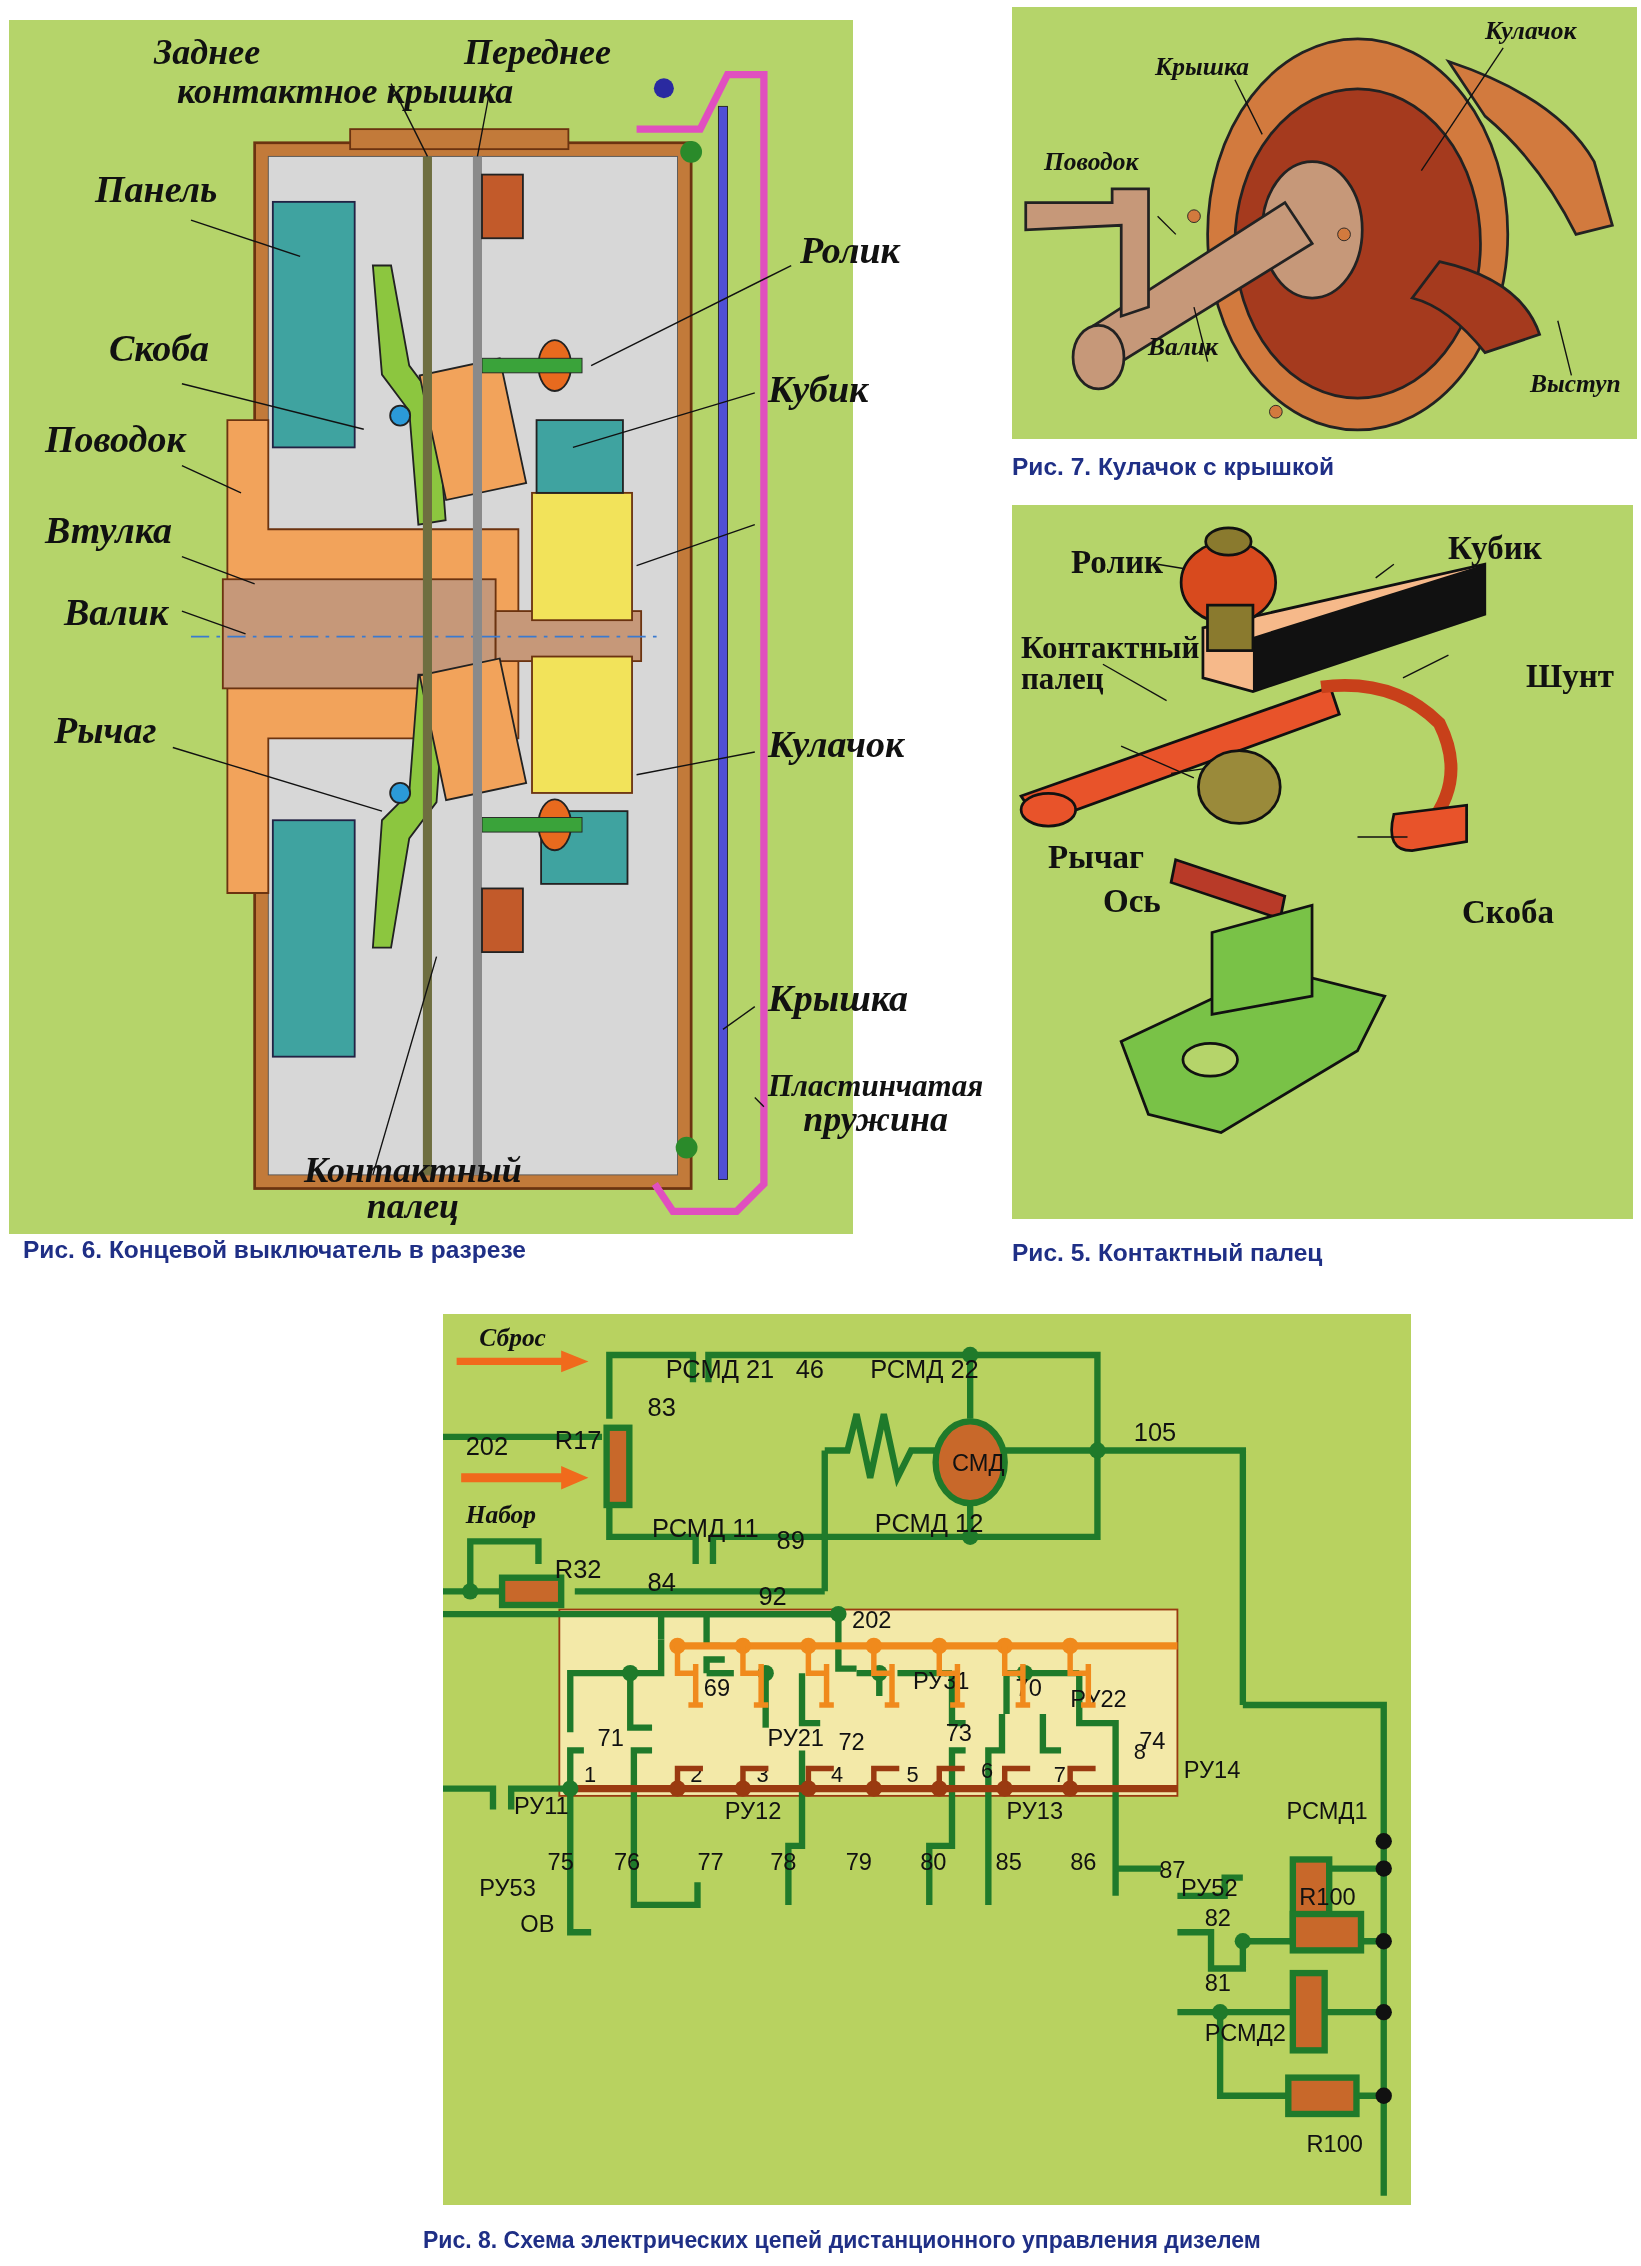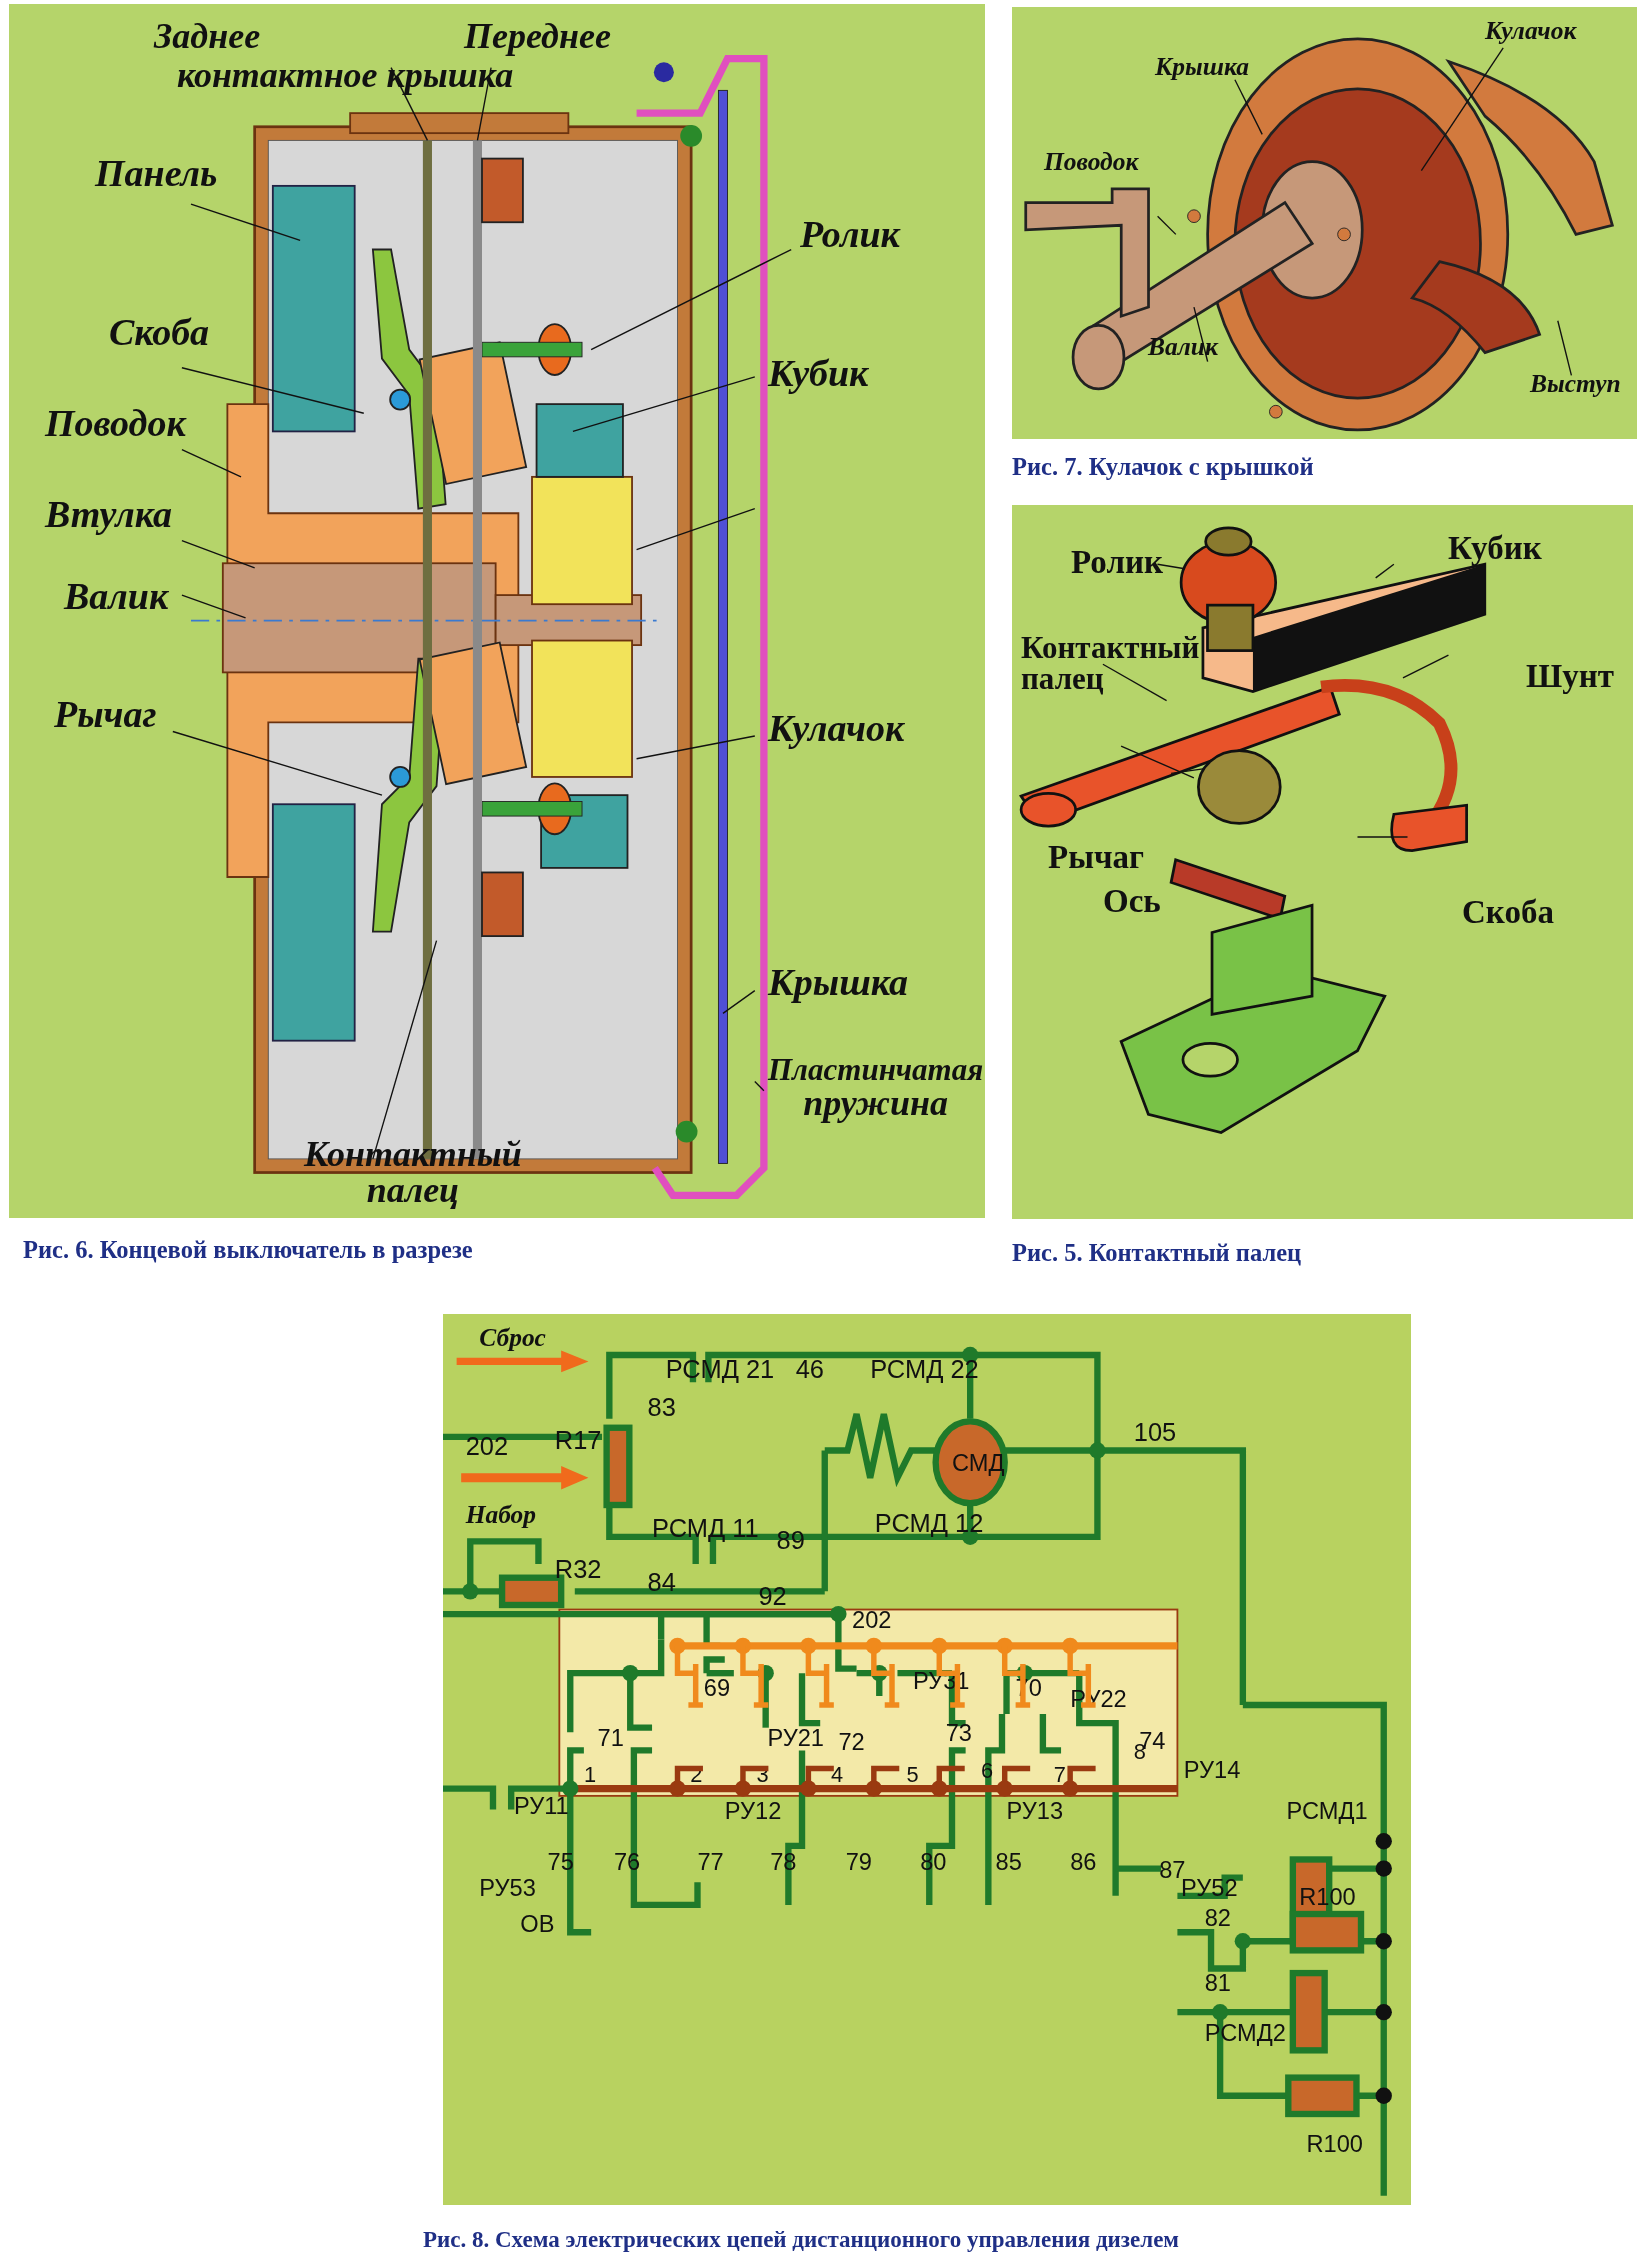--- a/index.html
+++ b/index.html
@@ -1,31 +1,31 @@
 <!DOCTYPE html>
 <html style="font-size:14.5px"><head>
 <meta charset="utf-8">
 <style>
   html, body { margin:0; padding:0; background:#ffffff; }
   body { width:1642px; height:2267px; position:relative; overflow:hidden;
          font-family:"Liberation Sans", sans-serif; }
   .panel { position:absolute; background:#b5d46a; }
-  .caption { position:absolute; color:#1f2f86; font-family:Liberation Serif, serif;
+  .caption { position:absolute; color:#1f2f86; font-family:Liberation Sans, sans-serif;
              font-weight:bold; font-size:24.5px; white-space:nowrap; }
   .lbl { position:absolute; font-family:"Liberation Serif", serif; font-style:italic;
          font-weight:bold; color:#111; line-height:1.0; white-space:nowrap; }
   .lbl.c { text-align:center; }
   svg { position:absolute; left:0; top:0; overflow:visible; }
   .sch-text { font-family:"Liberation Sans", sans-serif; fill:#111; }
   .sch-it { font-family:"Liberation Serif", serif; font-style:italic; font-weight:bold; fill:#111; }
 </style>
 </head>
 <body>
 
-<div class="panel" style="left:9px;top:4px;width:976px;height:1214px;">
+<div class="panel" style="left:9px;top:20px;width:844px;height:1214px;">
   <svg width="976" height="1214" viewBox="0 0 1073 1335">
 
     <rect x="270" y="135" width="480" height="1150" fill="#c27a3a" stroke="#6b3310" stroke-width="3"></rect>
     <rect x="285" y="150" width="450" height="1120" fill="#d7d7d7" stroke="#555" stroke-width="1"></rect>
     <rect x="375" y="120" width="240" height="22" fill="#c27a3a" stroke="#6b3310" stroke-width="2"></rect>
 
     <rect x="290" y="200" width="90" height="270" fill="#3fa3a0" stroke="#224" stroke-width="2"></rect>
     <rect x="290" y="880" width="90" height="260" fill="#3fa3a0" stroke="#224" stroke-width="2"></rect>
 
     <path d="M240 440 L285 440 L285 560 L560 560 L560 690 L240 690 Z" fill="#f2a35b" stroke="#6b3310" stroke-width="2"></path>

